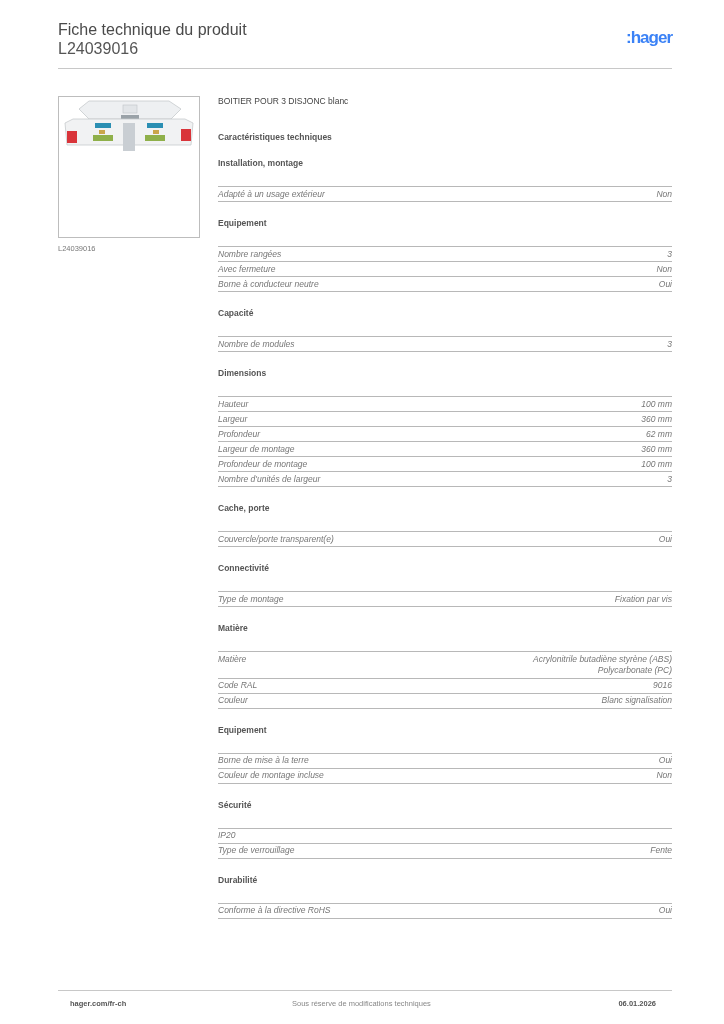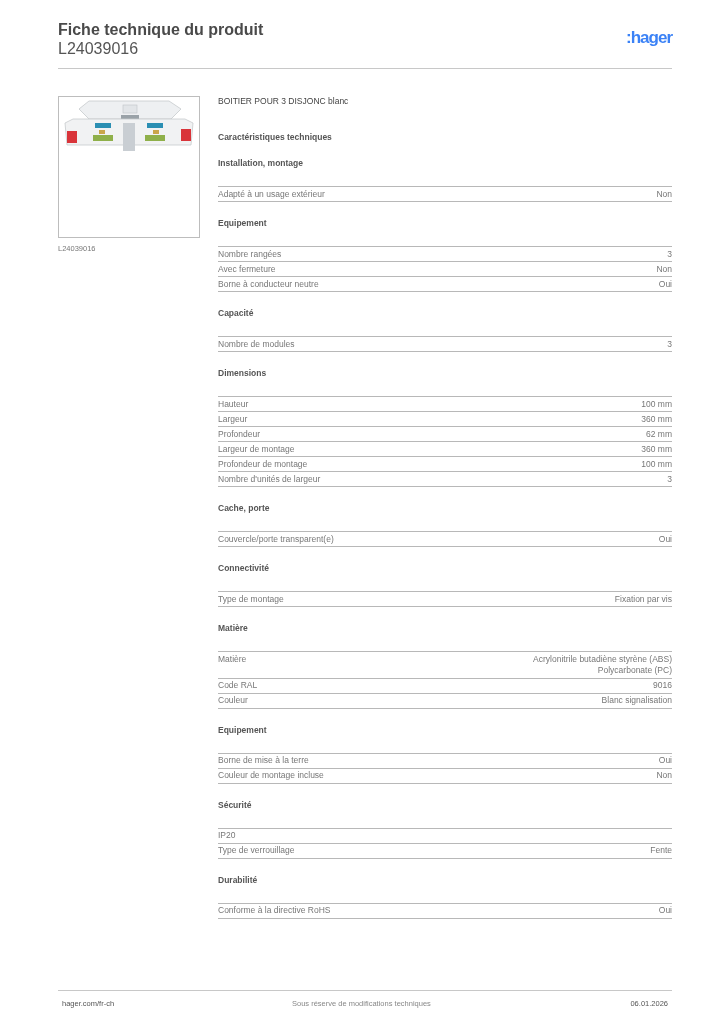--- a/index.html
+++ b/index.html
@@ -1,21 +1,21 @@
 <!DOCTYPE html>
 <html><head>
   <meta charset="utf-8">
   <style>
     html, body { margin: 0; padding: 0; background: #ffffff; }
     body {
       width: 724px; height: 1024px; position: relative; overflow: hidden;
       font-family: "Liberation Sans", sans-serif; color: #555;
     }
     .header { position: absolute; left: 58px; top: 20px; width: 614px; }
-    .doc-title { font-size: 16px; font-weight: bold; color: #4a4a4a; line-height: 19px; }
+    .doc-title { font-size: 16px; font-weight: normal; color: #4a4a4a; line-height: 19px; }
     .doc-ref { font-size: 16px; color: #555; line-height: 19px; }
     .logo { position: absolute; right: 0; top: 8px; font-size: 17px; font-weight: bold; color: #3b82f6; letter-spacing: -1px; }
     .logo .colon { font-weight: bold; }
     .header-rule { position: absolute; left: 58px; top: 68px; width: 614px; height: 1px; background: #c8c8c8; }
 
     .product-image {
       position: absolute; left: 58px; top: 96px; width: 142px; height: 142px;
       border: 1px solid #bdbdbd; box-sizing: border-box; background: #fff;
     }
     .product-image svg { display: block; }
@@ -27,29 +27,30 @@
     .group { margin-top: 16px; }
     .group:first-of-type { margin-top: 16px; }
     .group-title {
       font-size: 8.5px; font-weight: bold; color: #555; line-height: 11px; padding-bottom: 17px;
       border-bottom: 1px solid #b8b8b8;
     }
     .row {
       display: flex; justify-content: space-between; align-items: flex-start;
       font-size: 8.5px; color: #777; line-height: 11.5px; padding: 1.5px 0 1px 0;
       border-bottom: 1px solid #b8b8b8;
+      font-style: italic;
     }
     .row .label { flex: 1; }
     .row .value { text-align: right; white-space: pre-line; }
 
     .footer-rule { position: absolute; left: 58px; top: 990px; width: 614px; height: 1px; background: #c8c8c8; }
     .footer { position: absolute; left: 58px; top: 999px; width: 614px; font-size: 7.5px; color: #666; }
-    .footer .left { position: absolute; left: 4px; font-weight: normal; color: #555; }
+    .footer .left { position: absolute; left: 12px; font-weight: bold; color: #555; }
     .footer .center { position: absolute; left: 234px; color: #888; }
-    .footer .right { position: absolute; right: 4px; font-weight: normal; color: #555; margin-left: 32px; }
+    .footer .right { position: absolute; right: 16px; font-weight: bold; color: #555; margin-left: 32px; }
   </style>
 </head>
 <body>
 
 <div class="header">
   <div class="doc-title">Fiche technique du produit</div>
   <div class="doc-ref">L24039016</div>
   <div class="logo"><span class="colon">:</span><span>hager</span></div>
 </div>
 <div class="header-rule"></div>

